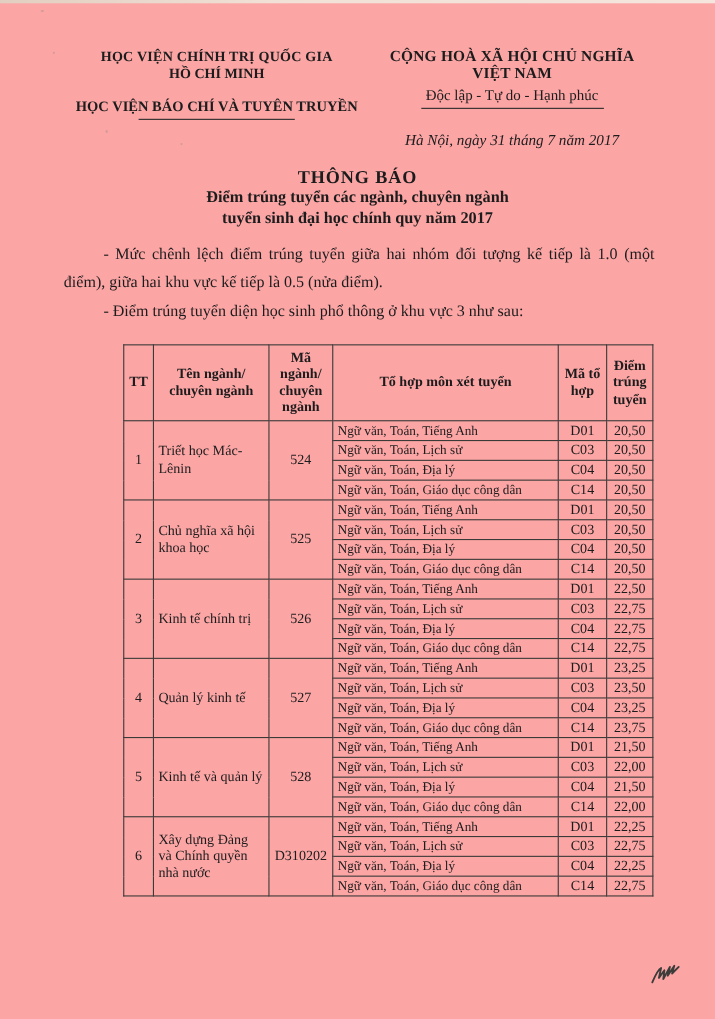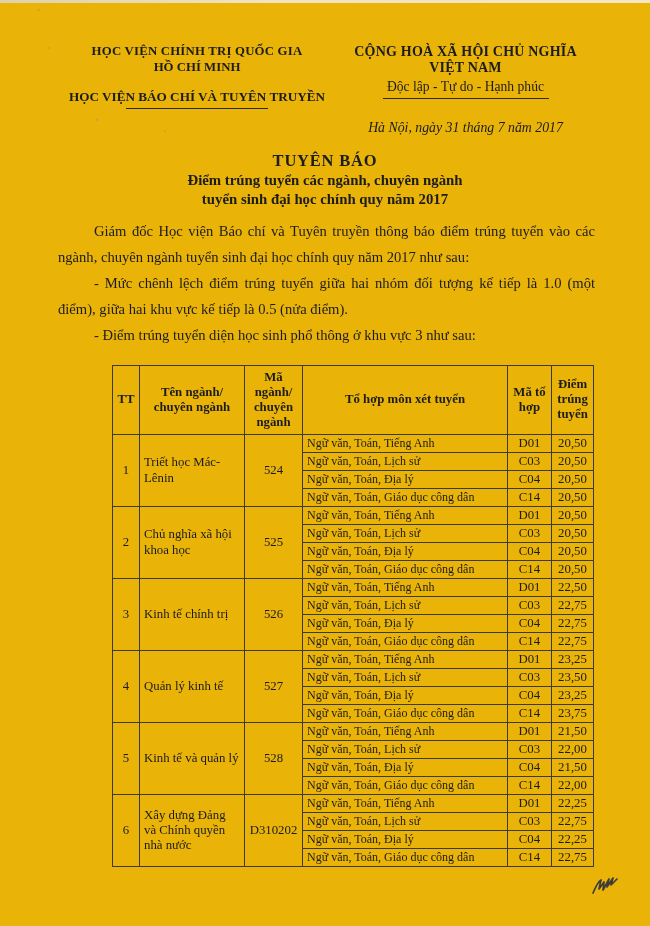--- a/index.html
+++ b/index.html
@@ -1,18 +1,18 @@
 <!DOCTYPE html>
 <html lang="vi"><head>
 <meta charset="utf-8">
 <style>
   html,body{margin:0;padding:0;background:#ffffff;}
   .page{
     position:relative;width:650px;height:926px;overflow:hidden;
-    background:#eab308;color:#1c1c1c;
+    background:#fca5a5;color:#1c1c1c;
     font-family:"Liberation Serif", serif;
   }
   .top-edge{position:absolute;top:0;left:0;width:650px;height:3px;
     background:linear-gradient(90deg,#ddd6c6 0%,#efecdf 40%,#f3f1e8 100%);opacity:.85;}
   .speck{position:absolute;background:#8a8a84;border-radius:50%;opacity:.35;}
 
   
   .header{display:flex;padding:44px 55px 0 58px;}
   .hleft{width:278px;text-align:center;}
   .hright{flex:1;text-align:center;}
@@ -76,27 +76,26 @@
     </div>
     <div class="hright">
       <div class="r-line1">CỘNG HOÀ XÃ HỘI CHỦ NGHĨA VIỆT NAM</div>
       <div class="r-line2">Độc lập - Tự do - Hạnh phúc</div>
       <div class="h-underline ul-right"></div>
       <div class="date-line">Hà Nội, ngày 31 tháng 7 năm 2017</div>
     </div>
   </div>
 
   <div class="title-block">
-    <div class="title-main">TUYÊN BÁO</div>
+    <div class="title-main">THÔNG BÁO</div>
     <div class="title-sub">Điểm trúng tuyển các ngành, chuyên ngành</div>
     <div class="title-sub">tuyển sinh đại học chính quy năm 2017</div>
   </div>
 
   <div class="body-text">
-    <p>Giám đốc Học viện Báo chí và Tuyên truyền thông báo điểm trúng tuyển vào các ngành, chuyên ngành tuyển sinh đại học chính quy năm 2017 như sau:</p>
     <p>- Mức chênh lệch điểm trúng tuyển giữa hai nhóm đối tượng kế tiếp là 1.0 (một điểm), giữa hai khu vực kế tiếp là 0.5 (nửa điểm).</p>
     <p>- Điểm trúng tuyển diện học sinh phổ thông ở khu vực 3 như sau:</p>
   </div>
 
   <table class="score">
     <colgroup>
       <col class="c-tt">
         <col class="c-name">
         <col class="c-code">
       <col class="c-combo">

